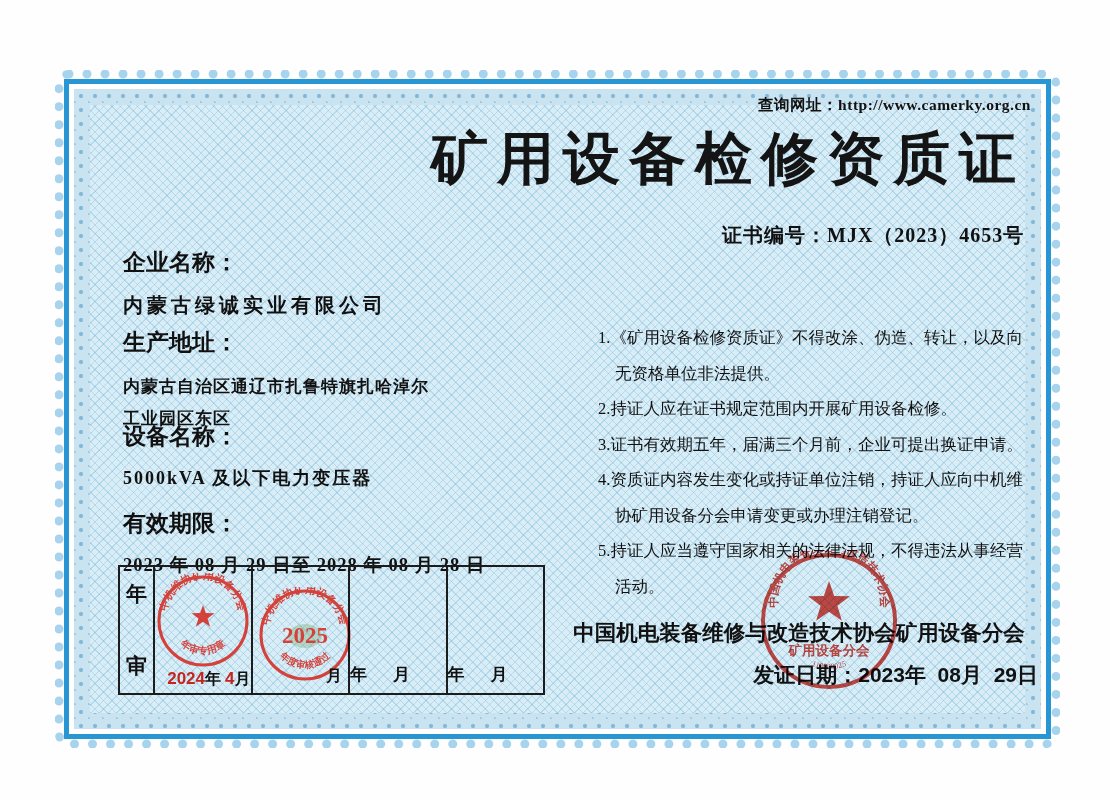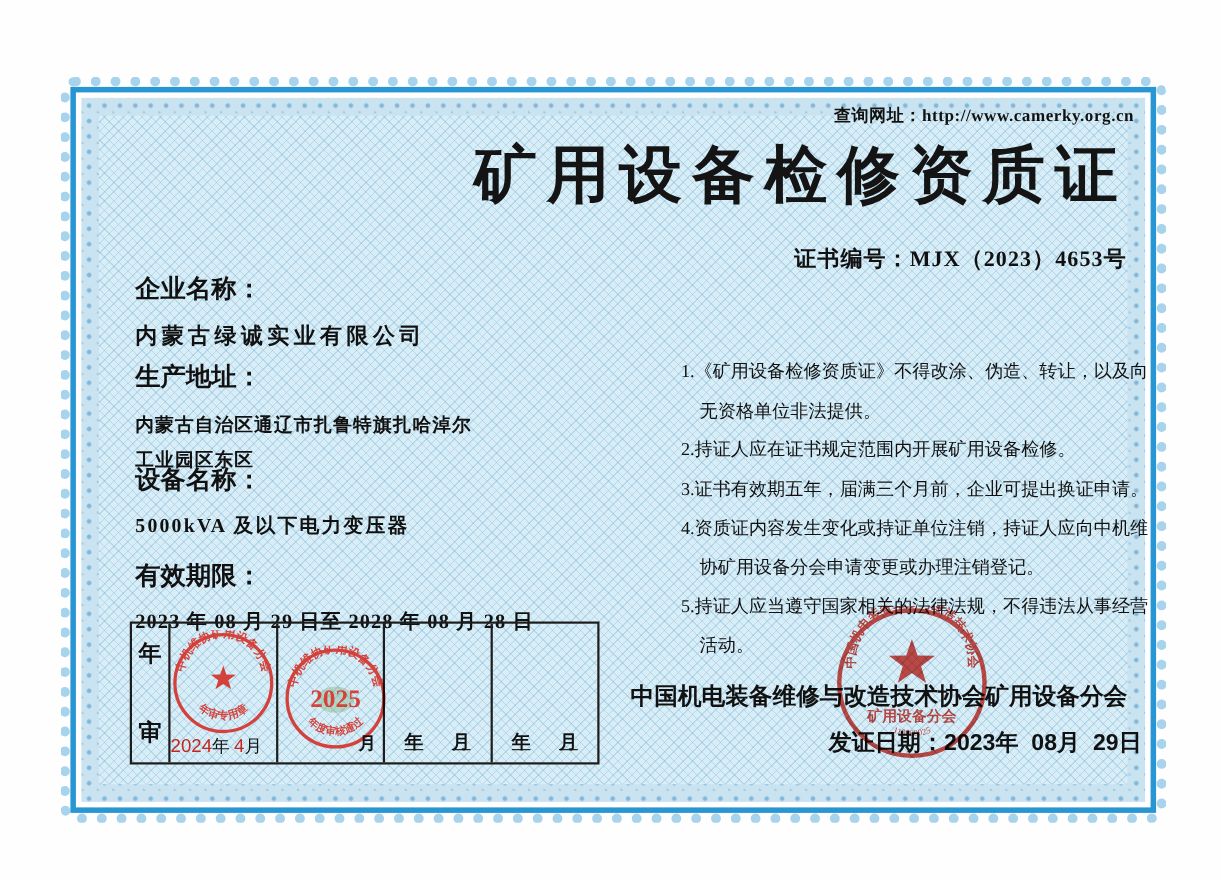--- a/index.html
+++ b/index.html
@@ -54,21 +54,21 @@
   .f-address .val{font-size:17px;letter-spacing:1px;line-height:32px;padding-top:3px;}
   .f-equip{top:316px}
   .f-equip .val{font-size:18px;letter-spacing:2px;padding-top:4px;text-align:center;}
   .f-valid{top:403px}
   .f-valid .val{font-size:18.5px;letter-spacing:1px;padding-top:3px;}
   .notice-head{
     position:absolute;top:168px;left:560px;width:390px;text-align:center;
     font-size:26px;font-weight:bold;letter-spacing:6px;
   }
   .notice{
-    position:absolute;top:215px;left:529px;width:440px;
+    position:absolute;top:215px;left:508px;width:440px;
     font-size:16.5px;line-height:35.5px;font-weight:500;
   }
   .notice .item{padding-left:17px;text-indent:-17px;}
   .issuer{
     position:absolute;top:513px;left:470px;width:478px;text-align:center;
     font-family:"Liberation Sans",sans-serif;font-weight:900;font-size:21.5px;
     white-space:nowrap;z-index:2;
   }
   .issue-date{
     position:absolute;top:556px;left:470px;width:478px;text-align:right;
@@ -85,30 +85,30 @@
     border:2px solid #1c1c1c;box-sizing:border-box;display:flex;z-index:2;
   }
   .rv-label{
     width:35px;border-right:2px solid #1c1c1c;box-sizing:border-box;
     display:flex;flex-direction:column;justify-content:space-between;align-items:center;
     padding:13px 0;font-family:"Liberation Sans",sans-serif;font-weight:900;font-size:21px;
   }
   .rv-cell{flex:1;border-right:2px solid #1c1c1c;box-sizing:border-box;position:relative;}
   .rv-cell:last-child{border-right:none;}
   .rv-date{
-    position:absolute;left:0;right:0;bottom:3px;text-align:left;z-index:4;
-    font-size:16px;font-weight:normal;white-space:nowrap;
+    position:absolute;left:0;right:0;bottom:3px;text-align:right;z-index:4;
+    font-size:16px;font-weight:bold;white-space:nowrap;
   }
   .rv-date .red{color:#c3251f;font-family:"Liberation Sans",sans-serif;font-size:17px;}
   .rv-month-only{
     position:absolute;right:6px;bottom:6px;font-size:16px;font-weight:bold;z-index:4;
   }
   .rv-empty{
-    position:absolute;left:0;right:0;bottom:7px;text-align:center;
-    font-size:17px;font-weight:bold;z-index:4;text-decoration:underline;
+    position:absolute;left:0;right:0;bottom:7px;text-align:left;
+    font-size:17px;font-weight:bold;z-index:4;
   }
   .rv-empty .gap{display:inline-block;width:26px;}
   svg text{font-family:"Liberation Serif",serif;}
 </style>
 </head>
 <body>
 
 <div class="cert">
   <div class="frame">
     <div class="band">

